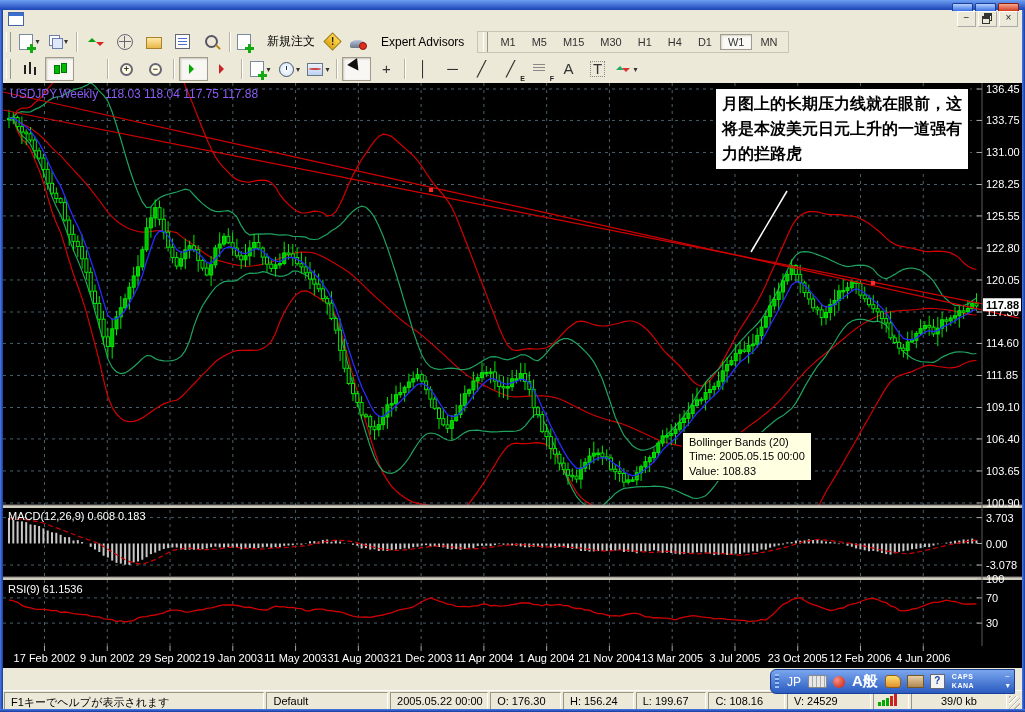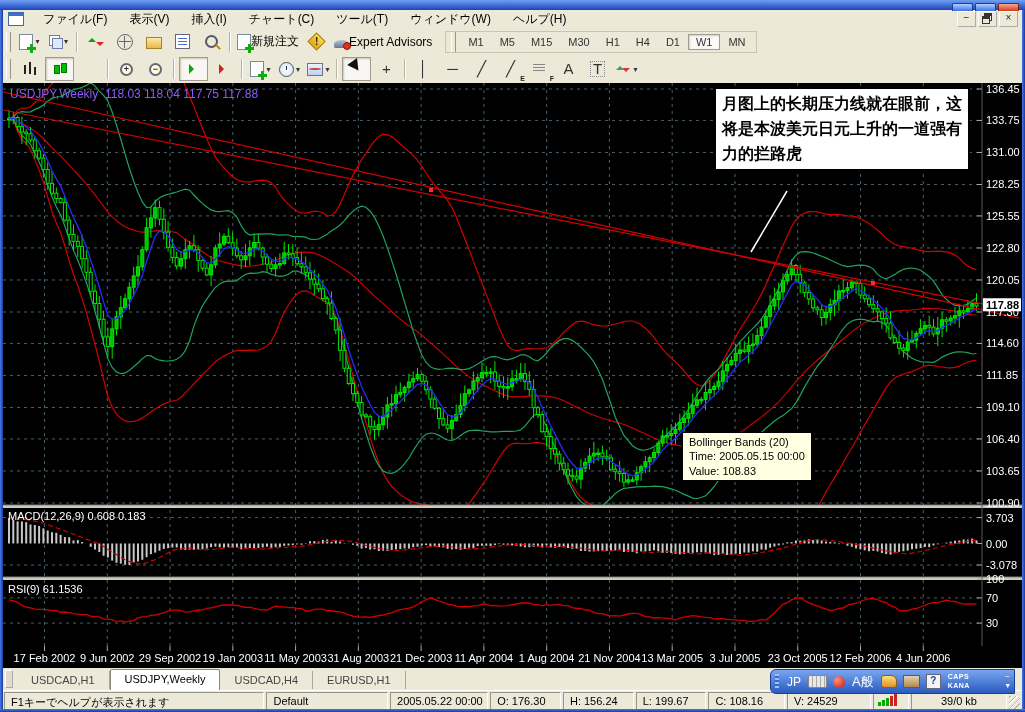--- a/index.html
+++ b/index.html
@@ -26,21 +26,21 @@
   .mdi-restore i.r2{left:3px;top:4px;background:#ece9d8;}
   
   .toolbar{position:absolute;left:3px;right:3px;display:flex;align-items:center;background:#ece9d8;}
   #row1{top:28px;height:27px;border-bottom:1px solid #d8d4c4;}
   #row2{top:55px;height:28px;border-bottom:1px solid #c8c4b4;}
   .grip{width:3px;height:20px;margin:0 4px 0 3px;border-left:1px solid #fff;border-right:1px solid #9a9686;}
   .tsep{width:1px;height:20px;background:#b8b4a4;border-right:1px solid #fff;margin:0 3px;}
   .tb{height:22px;min-width:23px;margin:1px;display:flex;align-items:center;justify-content:center;padding:0 2px;position:relative;}
   .tb.pressed{background:#f8f7f4;border:1px solid #9f9c8f;box-shadow:inset 1px 1px 2px #c9c5b5;}
   .dd{font-size:8px;color:#333;margin-left:2px;}
-  .lbl{margin-left:0;font-size:12px;}
+  .lbl{margin-left:16px;font-size:12px;}
   
   .ic{position:relative;width:16px;height:16px;display:inline-block;}
   .ic-page{width:12px;height:14px;background:#fff;border:1px solid #7a8aa0;}
   .ic-page i{position:absolute;background:#13a913;}
   .ic-page .ph{width:9px;height:3px;right:-4px;bottom:-1px;}
   .ic-page .pv{width:3px;height:9px;right:-1px;bottom:-4px;}
   .ic-pages{width:13px;height:13px;}
   .ic-pages i{position:absolute;width:9px;height:9px;background:#fff;border:1px solid #6a7eaa;}
   .ic-pages .p1{left:0;top:0;}
   .ic-pages .p2{left:3px;top:3px;background:#dfe8fa;}
@@ -116,21 +116,21 @@
      background:repeating-linear-gradient(135deg,transparent 0 2px,#b8b4a4 2px 3px,#fff 3px 4px);}
   
   #imebar{position:absolute;left:770px;top:669px;width:243px;height:23px;z-index:60;
      background:linear-gradient(#7aa6ee,#2a5bc0);border:1px solid #1a3f96;border-radius:6px 0 0 6px;
      display:flex;align-items:center;color:#fff;}
   .ime-grip{width:4px;height:16px;margin:0 4px;background:repeating-linear-gradient(#9cc0f8 0 2px,#3a66c8 2px 4px);}
   .ime-jp{font-weight:normal;font-size:12px;padding:0 4px;}
   .ime-kbd{width:17px;height:11px;background:#e8e8e8;border:1px solid #888;border-radius:2px;
      background-image:repeating-linear-gradient(90deg,transparent 0 3px,#aaa 3px 4px);margin:0 3px;}
   .ime-ball{width:12px;height:12px;border-radius:50%;background:radial-gradient(circle at 4px 4px,#ff9080,#c01808);margin:0 3px;}
-  .ime-mode{font-size:13px;font-weight:normal;padding:0 4px;}
+  .ime-mode{font-size:15px;font-weight:bold;padding:0 4px;}
   .ime-pal{width:14px;height:11px;background:linear-gradient(#ffe070,#e09030);border:1px solid #906010;border-radius:3px 6px 3px 3px;margin:0 3px;}
   .ime-box{width:15px;height:11px;background:linear-gradient(#e8d0a8,#b08850);border:1px solid #705828;margin:0 3px;}
   .ime-help{width:13px;height:13px;background:#f4f4f4;border:1px solid #667;color:#1a3fa0;font-weight:bold;font-size:10px;text-align:center;line-height:12px;margin:0 3px;}
   .ime-two{display:flex;flex-direction:column;justify-content:center;font-size:7px;font-weight:bold;line-height:1.2;padding:0 4px;letter-spacing:.5px;}
   .ime-min{display:flex;flex-direction:column;align-items:center;font-size:8px;line-height:1.1;padding:0 4px 0 2px;margin-left:auto;}
   svg text{font-family:"Liberation Sans",sans-serif;}
 </style>
 </head>
 <body>
 
@@ -141,29 +141,20 @@
       <span class="tb-b"></span>
       <span class="tb-b close"></span>
     </div>
   </div>
   <div class="sideL"></div>
   <div class="sideR"></div>
   <div class="bottomB"></div>
 
   <div class="menubar">
     <span class="sysicon"></span>
-    <div style="display:flex">
-        <div class="menu-item">ファイル(F)</div>
-        <div class="menu-item">表示(V)</div>
-        <div class="menu-item">挿入(I)</div>
-        <div class="menu-item">チャート(C)</div>
-        <div class="menu-item">ツール(T)</div>
-        <div class="menu-item">ウィンドウ(W)</div>
-        <div class="menu-item">ヘルプ(H)</div>
-      </div>
     <div class="mdi">
       <span class="mdi-b">−</span>
       <span class="mdi-b mdi-restore">
           <i class="r1"></i>
           <i class="r2"></i>
         </span>
       <span class="mdi-b">×</span>
     </div>
   </div>
 
@@ -1175,29 +1166,20 @@
     <div id="macd-label">MACD(12,26,9) 0.608 0.183</div>
     <div id="rsi-label">RSI(9) 61.1536</div>
     <div id="annotation">月图上的长期压力线就在眼前，这将是本波美元日元上升的一道强有力的拦路虎</div>
     <div id="tooltip">
       <div>Bollinger Bands (20)</div>
       <div>Time: 2005.05.15 00:00</div>
       <div>Value: 108.83</div>
     </div>
   </div>
 
-  <div class="tabsrow">
-    <span class="tab-grip"></span>
-    <div style="display:flex;align-items:flex-end;">
-        <div class="tab">USDCAD,H1</div>
-        <div class="tab pressed">USDJPY,Weekly</div>
-        <div class="tab">USDCAD,H4</div>
-        <div class="tab">EURUSD,H1</div>
-      </div>
-  </div>
 
   <div class="statusbar">
     <span class="sb sb-help">F1キーでヘルプが表示されます</span>
     <span class="sb sb-prof">Default</span>
     <span class="sb sb-time">2005.05.22 00:00</span>
     <span class="sb sb-o">O: 176.30</span>
     <span class="sb sb-h">H: 156.24</span>
     <span class="sb sb-l">L: 199.67</span>
     <span class="sb sb-c">C: 108.16</span>
     <span class="sb sb-v">V: 24529</span>

